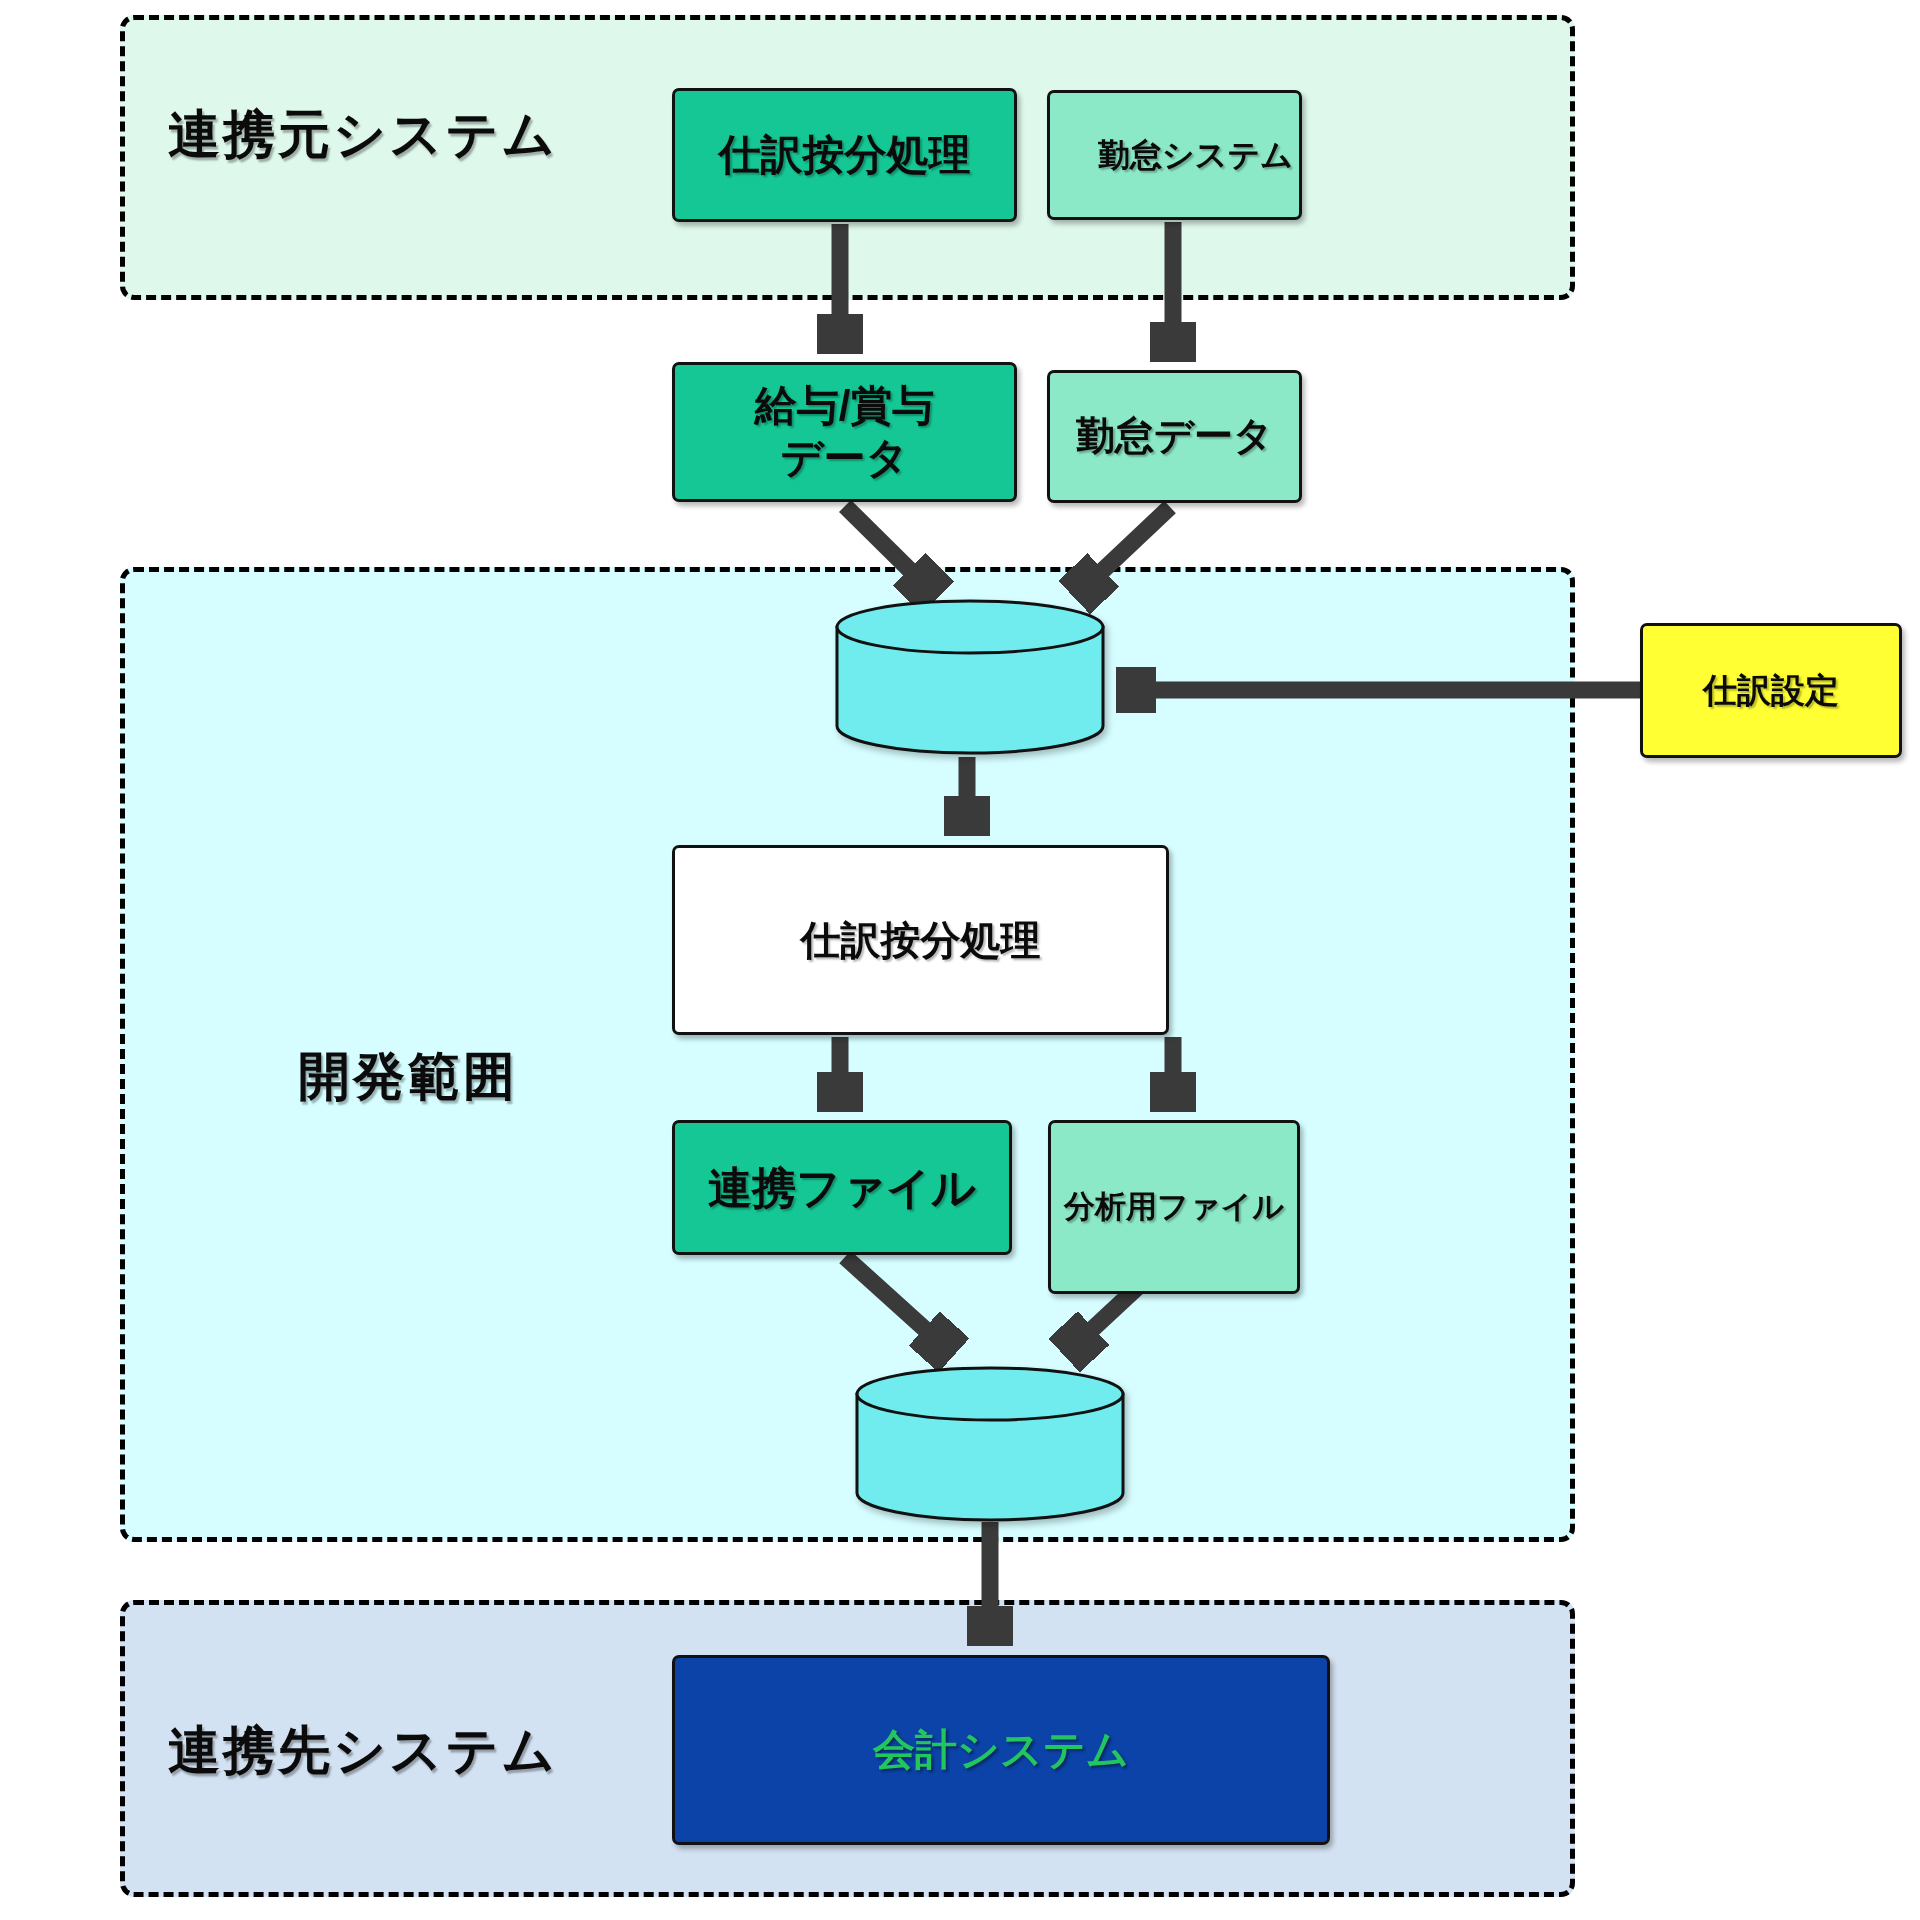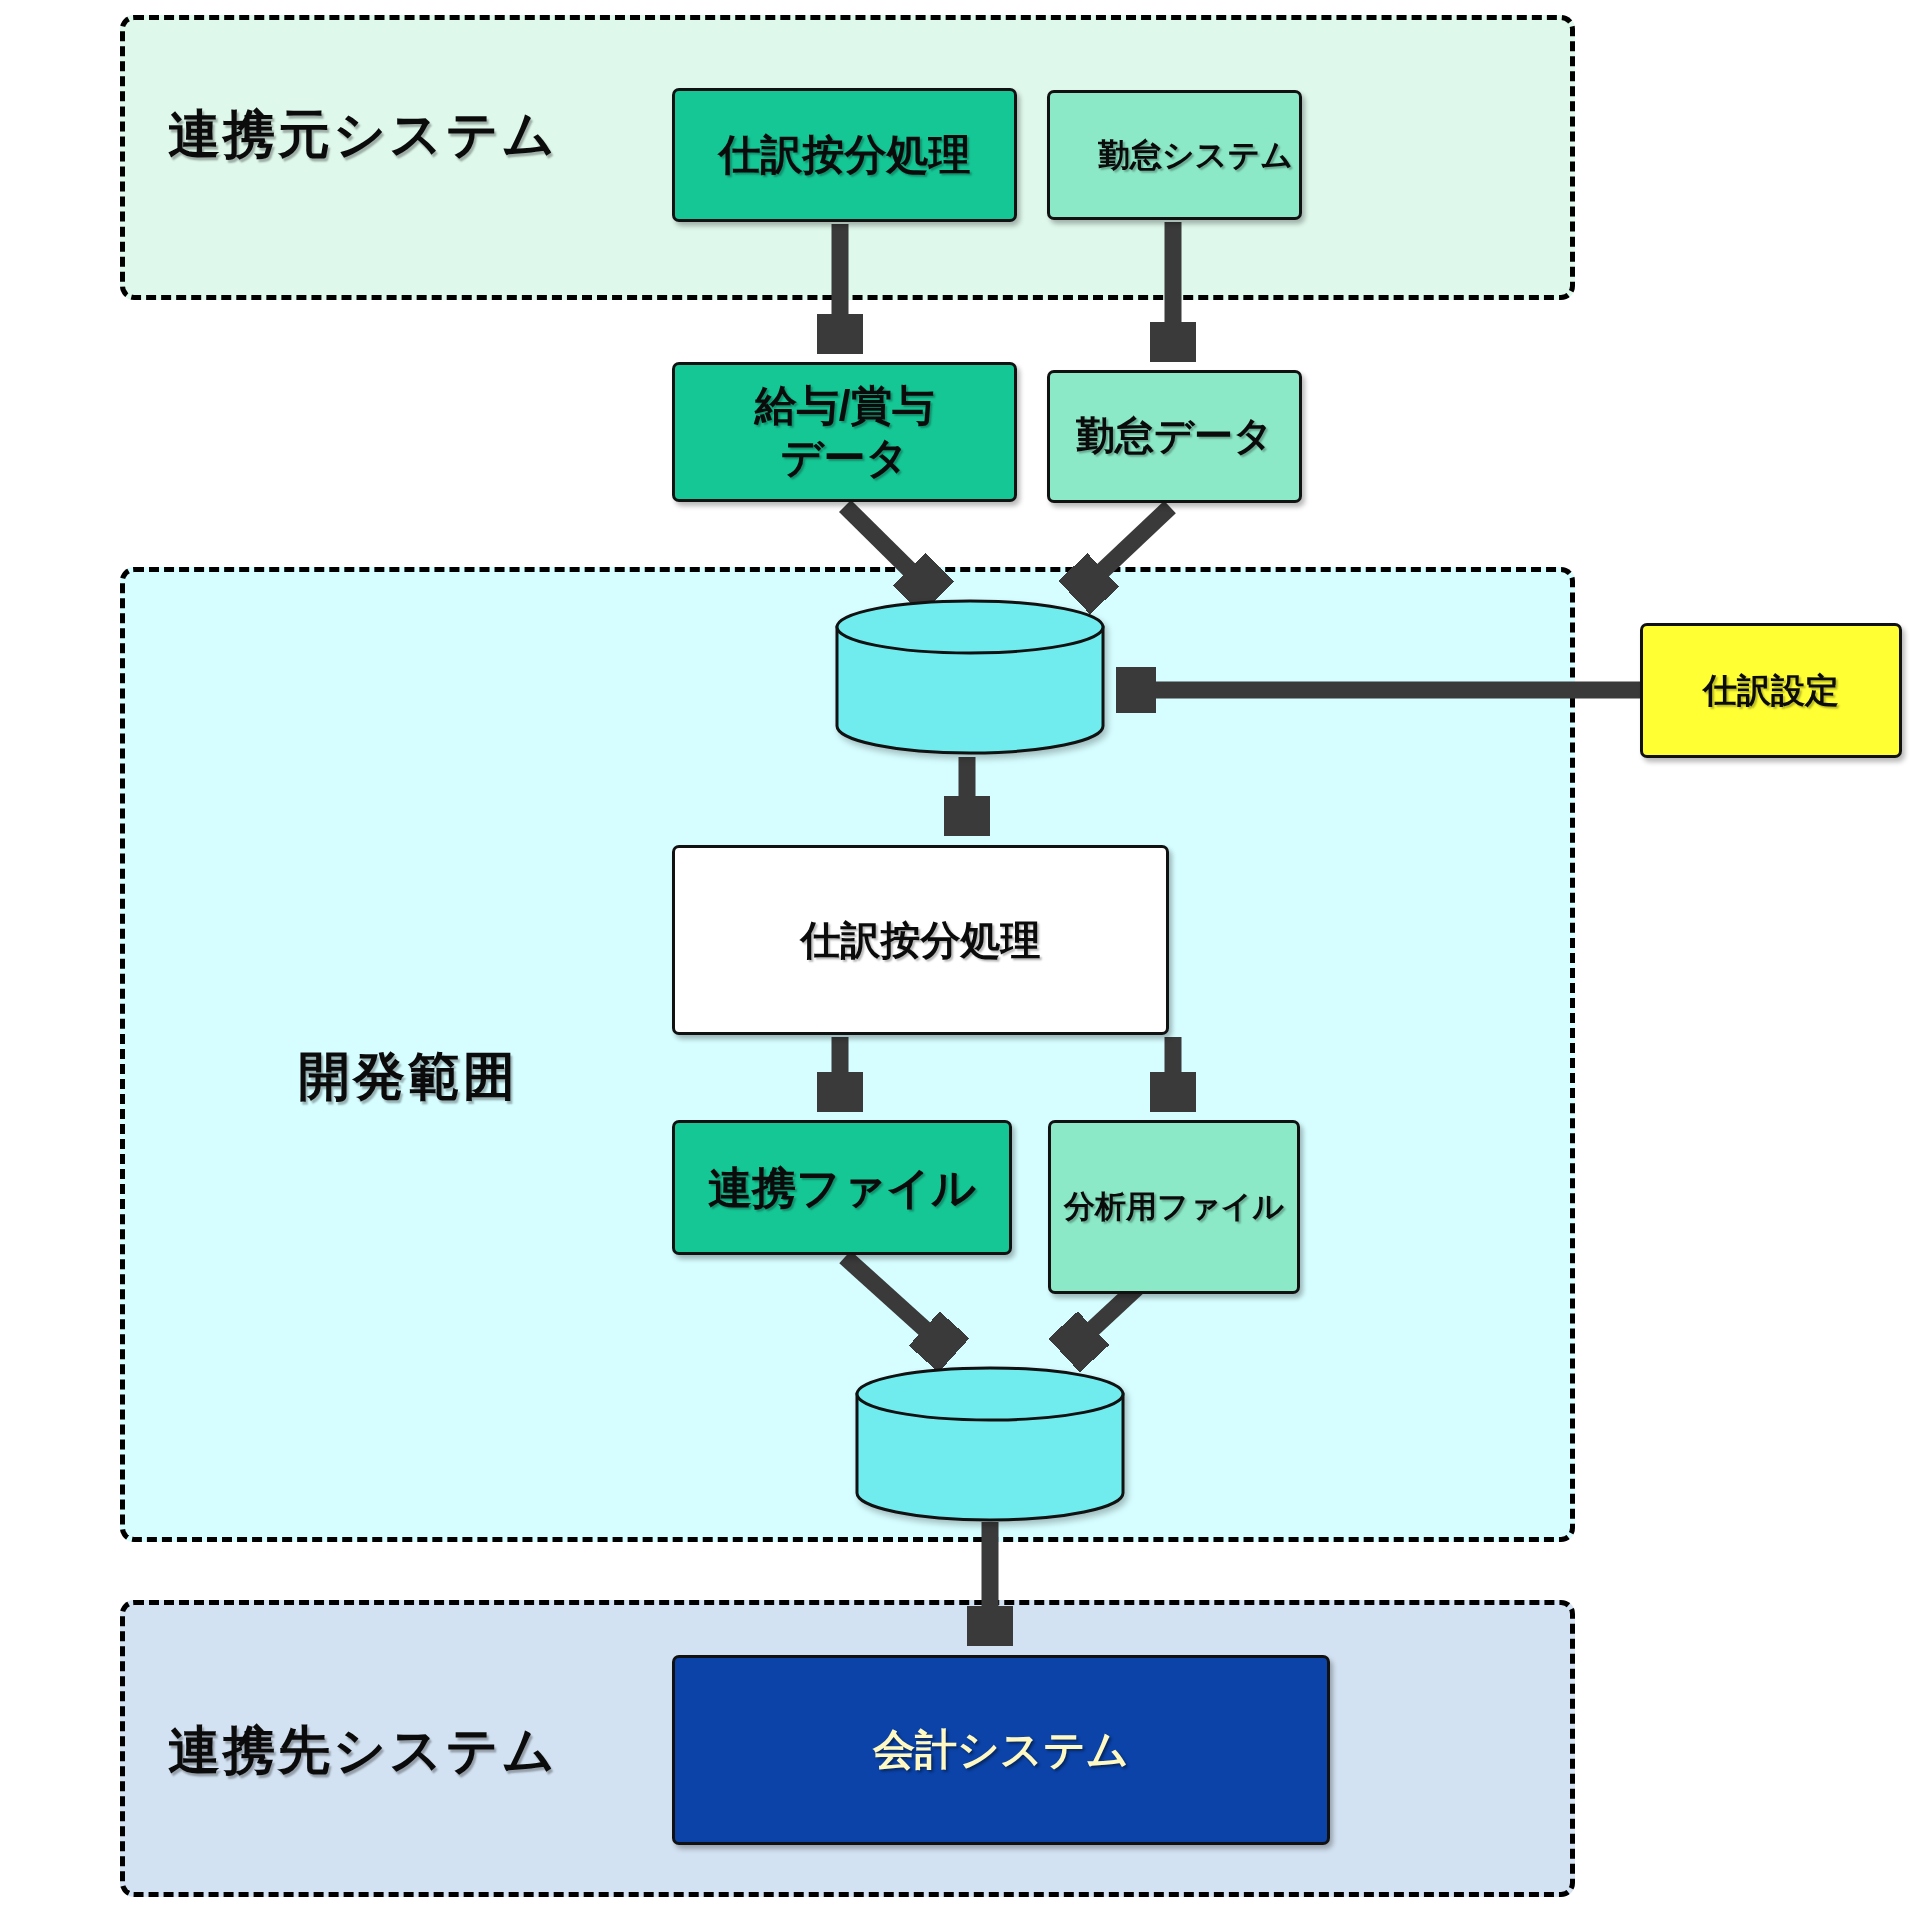--- a/index.html
+++ b/index.html
@@ -33,21 +33,21 @@
   .mint{background:#8CE9C8;}
   #node-payroll-system{left:672px;top:88px;width:345px;height:134px;font-size:42px;}
   #node-attendance-system{left:1047px;top:90px;width:255px;height:130px;font-size:32px;padding-left:42px;}
   #node-payroll-data{left:672px;top:362px;width:345px;height:140px;font-size:42px;}
   #node-attendance-data{left:1047px;top:370px;width:255px;height:133px;font-size:39px;}
   #node-journal-settings{left:1640px;top:623px;width:262px;height:135px;font-size:34px;background:#FFFF33;}
   #node-allocation{left:672px;top:845px;width:497px;height:190px;font-size:40px;background:#FFFFFF;}
   #node-integration-file{left:672px;top:1120px;width:340px;height:135px;font-size:44px;}
   #node-analysis-file{left:1048px;top:1120px;width:252px;height:174px;font-size:31px;}
   #node-accounting{left:672px;top:1655px;width:658px;height:190px;font-size:42px;
-                   background:#0B43A9;color:#fef9c3;text-shadow:2px 2px 3px rgba(0,0,0,0.45);}
+                   background:#0B43A9;color:#22c55e;text-shadow:2px 2px 3px rgba(0,0,0,0.45);}
   
   .cyl{position:absolute;filter:drop-shadow(3px 4px 3px rgba(0,0,0,0.25));}
   #cyl-input{left:835px;top:598px;}
   #cyl-output{left:855px;top:1365px;}
 </style>
 </head>
 <body>
 
 <div class="canvas">
 

